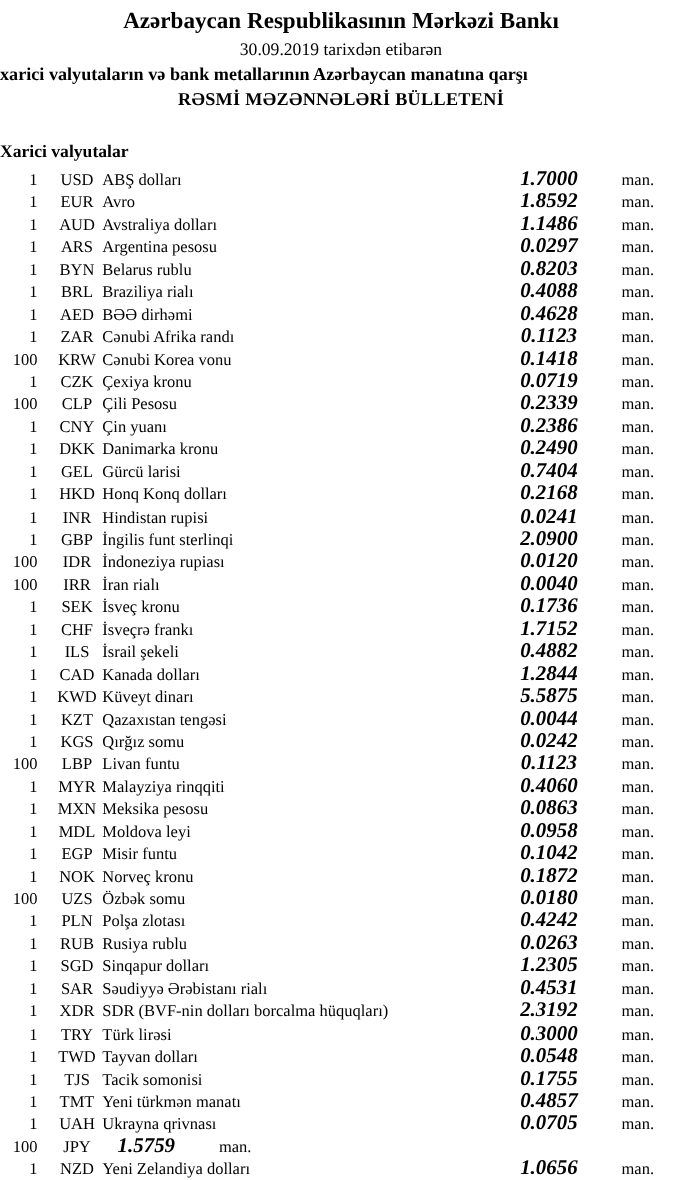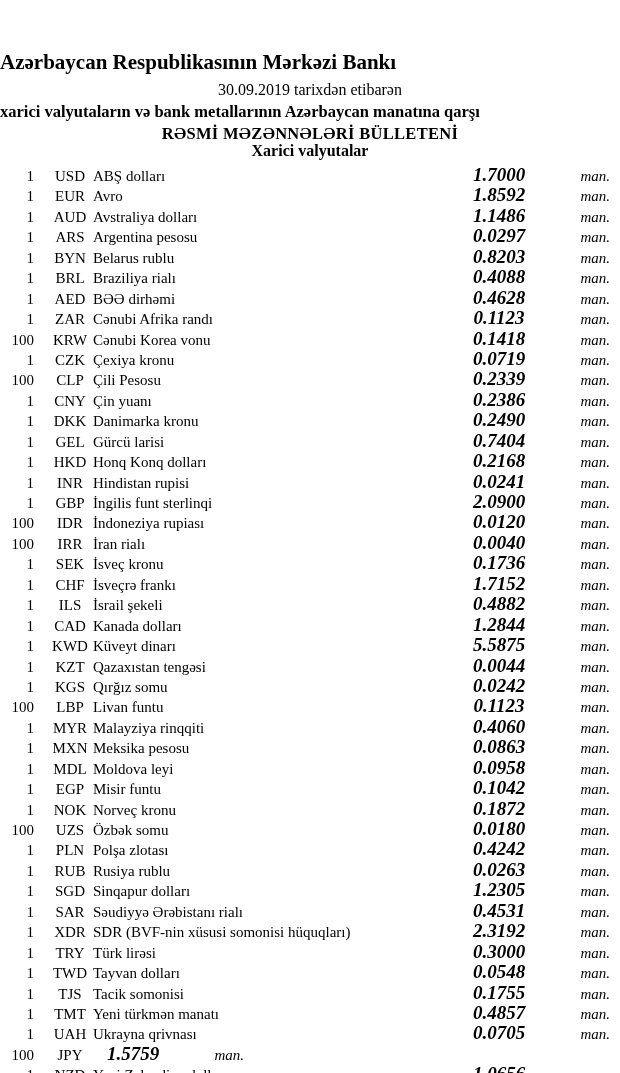--- a/index.html
+++ b/index.html
@@ -17,23 +17,22 @@
   }
   .doc {
     width: 620px;
     height: 1073px;
     padding-top: 7px;
     box-sizing: border-box;
   }
   .bank-name {
     font-size: 21px;
     font-weight: 700;
-    text-align: left;
+    text-align: center;
     line-height: 22px;
-    margin-top: 44px;
   }
   .date-line {
     font-size: 16px;
     font-weight: 400;
     text-align: center;
     line-height: 17px;
     margin-top: 8px;
   }
   .scope-line {
     font-size: 16.5px;
@@ -46,22 +45,22 @@
     font-size: 16.5px;
     font-weight: 700;
     text-align: center;
     line-height: 17px;
     margin-top: 5px;
     letter-spacing: 0.3px;
   }
   .section-title {
     font-size: 16px;
     font-weight: 700;
-    text-align: center;
     line-height: 18px;
+    margin-top: 32px;
   }
   .rates {
     margin-top: 5px;
   }
   .rate-row {
     display: flex;
     align-items: baseline;
     height: 20.45px;
     line-height: 20.45px;
     padding-right: 10px;
@@ -88,22 +87,21 @@
     width: 80px;
     text-align: center;
     font-weight: 700;
     font-style: italic;
     font-size: 19px;
   }
   .col-unit {
     flex: none;
     width: 45px;
     padding-left: 26px;
-    text-align: right;
-    font-style: italic;
+    text-align: left;
   }
 </style>
 </head>
 <body>
 
 <div class="doc">
   <div class="bank-name">Azərbaycan Respublikasının Mərkəzi Bankı</div>
   <div class="date-line">30.09.2019 tarixdən etibarən</div>
   <div class="scope-line">xarici valyutaların və bank metallarının Azərbaycan manatına qarşı</div>
   <div class="bulletin-title">RƏSMİ MƏZƏNNƏLƏRİ BÜLLETENİ</div>
@@ -403,21 +401,21 @@
     <span class="col-qty">1</span>
     <span class="col-code">SAR</span>
     <span class="col-name">Səudiyyə Ərəbistanı rialı</span>
     <span class="col-rate">0.4531</span>
     <span class="col-unit">man.</span>
   </div>
 
   <div class="rate-row">
     <span class="col-qty">1</span>
     <span class="col-code">XDR</span>
-    <span class="col-name">SDR (BVF-nin xüsusi somonisi hüquqları)</span>
+    <span class="col-name">SDR (BVF-nin dolları borcalma hüquqları)</span>
     <span class="col-rate">2.3192</span>
     <span class="col-unit">man.</span>
   </div>
 
   <div class="rate-row">
     <span class="col-qty">1</span>
     <span class="col-code">TRY</span>
     <span class="col-name">Türk lirəsi</span>
     <span class="col-rate">0.3000</span>
     <span class="col-unit">man.</span>

